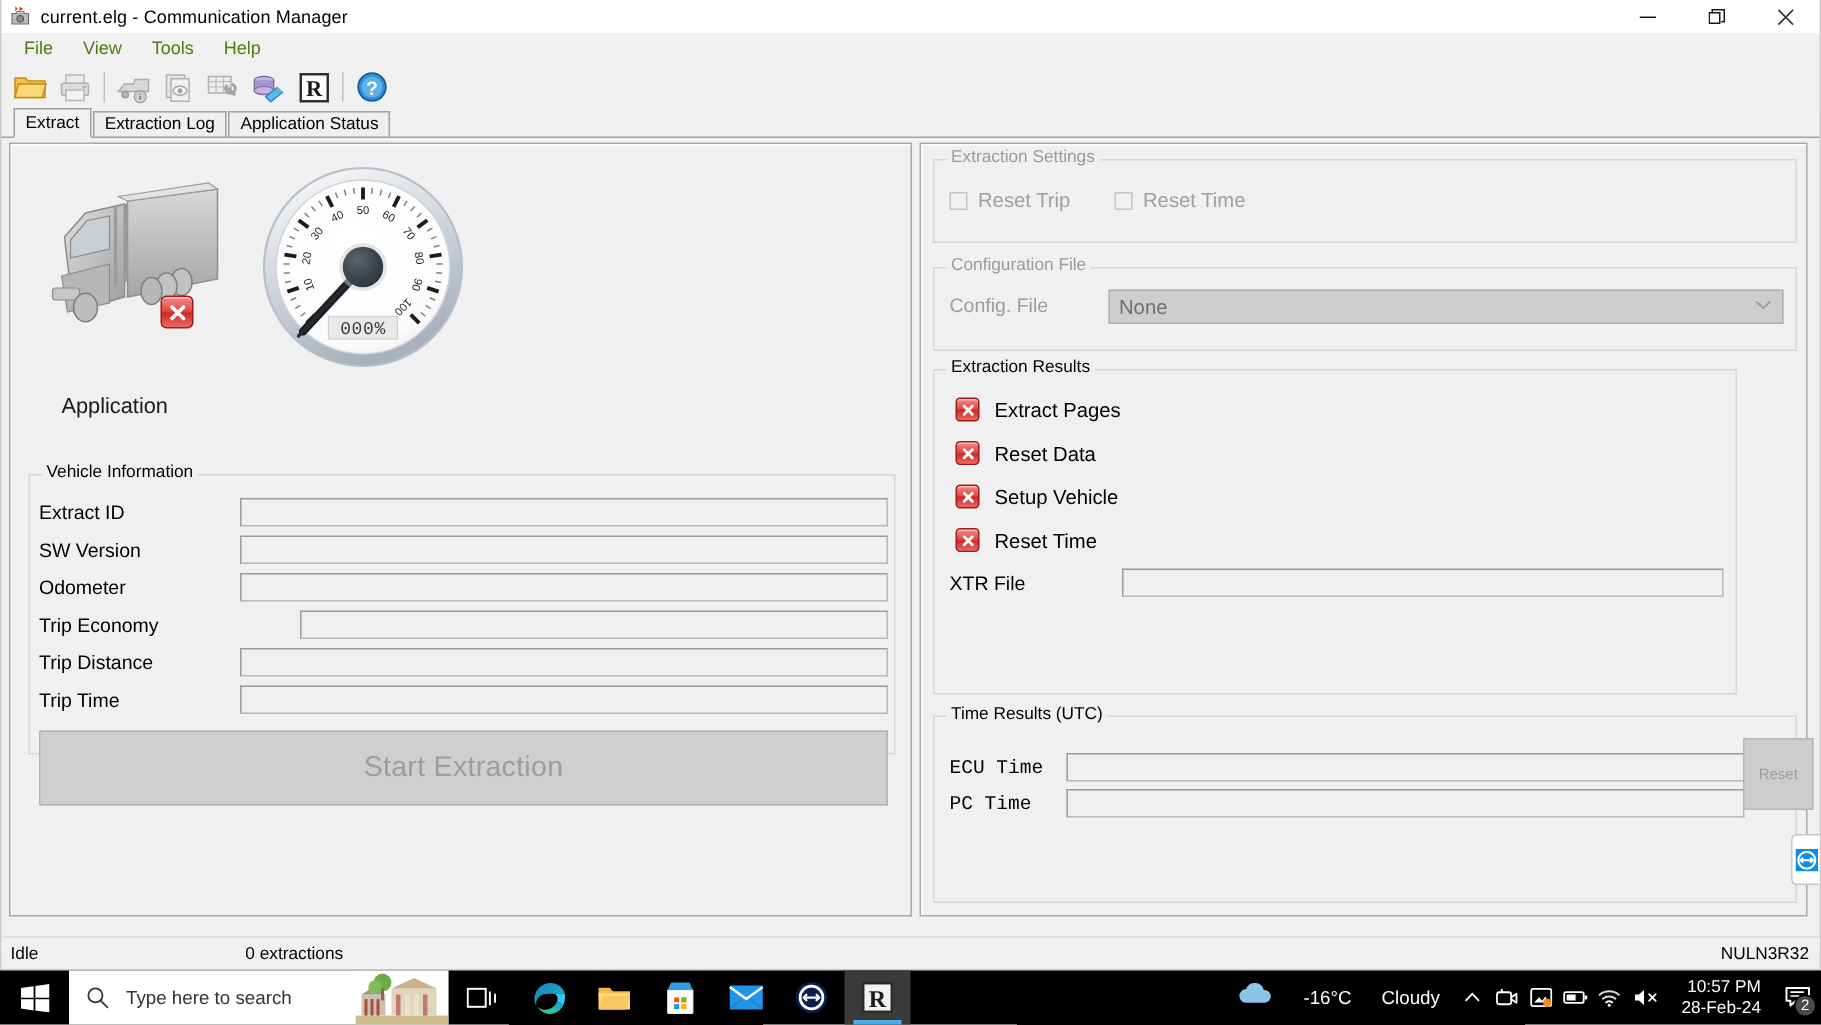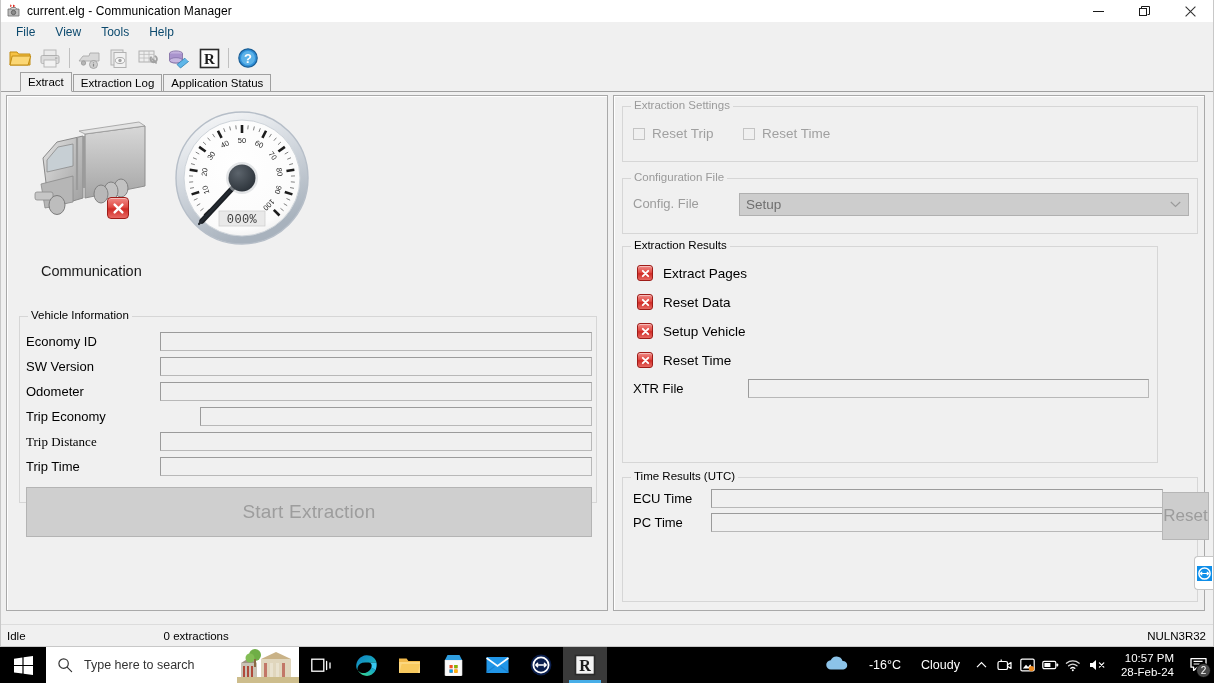--- a/index.html
+++ b/index.html
@@ -33,30 +33,30 @@
     display:flex; align-items:center; justify-content:center;
     color:#333;
   }
   #btn-min { right:92px; }
   #btn-max { right:46px; }
   #btn-close { right:0px; }
 
   
   #menubar { height:20px; display:flex; align-items:center; padding-left:6px; background:#f0f0f0; }
   .menu-item {
-    font-size:12px; color:#0c4a6e; padding:2px 9px; margin-right:2px; white-space:nowrap;
+    font-size:12px; color:#4d7c0f; padding:2px 9px; margin-right:2px; white-space:nowrap;
   }
 
   
   #toolbar { height:32px; display:flex; align-items:center; padding-left:5px; background:#f0f0f0; gap:2px;}
   .tbtn { width:28px; height:28px; display:flex; align-items:center; justify-content:center; position:relative;}
   .tsep { width:1px; height:20px; background:#c0c0c0; margin:0 3px; }
 
   
-  #tabstrip { height:18px; position:relative; padding-left:19px; display:flex; align-items:flex-end; }
+  #tabstrip { height:18px; position:relative; padding-left:8px; display:flex; align-items:flex-end; }
   .tab {
     font-size:11.5px; color:#000; padding:1px 7px 2px 7px;
     border:1px solid #a0a0a0; border-bottom:none;
     background:#efefef; margin-right:1px; position:relative; top:0;
     white-space:nowrap; line-height:14px;
   }
   .tab.active { background:#f0f0f0; border-bottom:1px solid #f0f0f0; z-index:3; padding-top:2px;}
   #tab-underline { position:absolute; left:0; right:0; bottom:0; height:1px; background:#a0a0a0; }
 
   
@@ -118,21 +118,21 @@
 
   
   #start-btn {
     background:#cfcfcf; border:1px solid #b4b4b4;
     display:flex; align-items:center; justify-content:center;
     font-size:19px; color:#9d9d9d; letter-spacing:.2px;
   }
   #reset-btn {
     background:#cdcdcd; border:1px solid #b6b6b6;
     display:flex; align-items:center; justify-content:center;
-    font-size:17px; color:#9c9c9c;
+    font-size:10px; color:#9c9c9c;
   }
 
   
   #statusbar {
     position:absolute; left:0; bottom:0; width:100%; height:22px;
     background:#f0f0f0; border-top:1px solid #dcdcdc;
     display:flex; align-items:center; font-size:11.5px; color:#000;
   }
   #status-idle { margin-left:6px; }
   #status-extractions { margin-left:138px; }
@@ -427,29 +427,29 @@
             <path d="M70 70 L27 116" stroke="#242a31" stroke-width="2.2" stroke-linecap="round"></path>
           </g>
           <circle cx="70" cy="70" r="16" fill="#c9cdd1" opacity=".5"></circle>
           <circle cx="70" cy="70" r="13.5" fill="url(#hub)"></circle>
 
           <rect x="47" y="103" width="46" height="15" fill="#e9e9e9" stroke="#cfcfcf" stroke-width=".8"></rect>
           <text id="gauge-readout" x="70" y="114.5" text-anchor="middle" font-family="Liberation Mono, monospace" font-size="12" letter-spacing="0.4" fill="#3b3b3b">000%</text>
         </svg>
       </div>
 
-      <div style="position:absolute; left:34px; top:167px; font-size:14.5px; color:#1a1a1a;">Communication</div>
+      <div style="position:absolute; left:34px; top:167px; font-size:14.5px; color:#1a1a1a;">Application</div>
 
       <div class="group" style="left:12px; top:220px; width:578px; height:187px;">
         <div class="group-title">Vehicle Information</div>
 
         <div style="position:absolute; left:6px; top:12px; width:566px;">
 
           <div style="display:flex; align-items:center; height:25px;">
-            <div class="fld-label" style="width:134px;">Economy ID</div>
+            <div class="fld-label" style="width:134px;">Extract ID</div>
             <div class="textbox" style="flex:1;">
               <span style="font-size:12px;padding-left:3px;display:block;line-height:17px;"></span>
             </div>
           </div>
           <div style="display:flex; align-items:center; height:25px;">
             <div class="fld-label" style="width:134px;">SW Version</div>
             <div class="textbox" style="flex:1;">
               <span style="font-size:12px;padding-left:3px;display:block;line-height:17px;"></span>
             </div>
           </div>
@@ -458,21 +458,21 @@
             <div class="textbox" style="flex:1;">
               <span style="font-size:12px;padding-left:3px;display:block;line-height:17px;"></span>
             </div>
           </div>
           <div style="display:flex; align-items:center; height:25px;gap:40px;">
             <div class="fld-label" style="width:134px;">Trip Economy</div>
             <div class="textbox" style="flex:1;">
               <span style="font-size:12px;padding-left:3px;display:block;line-height:17px;"></span>
             </div>
           </div>
-          <div style="display:flex; align-items:center; height:25px;font-family:Liberation Serif, serif;">
+          <div style="display:flex; align-items:center; height:25px;">
             <div class="fld-label" style="width:134px;">Trip Distance</div>
             <div class="textbox" style="flex:1;">
               <span style="font-size:12px;padding-left:3px;display:block;line-height:17px;"></span>
             </div>
           </div>
           <div style="display:flex; align-items:center; height:25px;">
             <div class="fld-label" style="width:134px;">Trip Time</div>
             <div class="textbox" style="flex:1;">
               <span style="font-size:12px;padding-left:3px;display:block;line-height:17px;"></span>
             </div>
@@ -498,21 +498,21 @@
           <div class="cb-label">Reset Time</div>
         </div>
       </div>
 
       <div class="group dim" style="left:8px; top:82px; width:576px; height:56px;">
         <div class="group-title">Configuration File</div>
 
         <div class="fld-label dim" style="position:absolute; left:10px; top:17px;">Config. File</div>
 
         <div class="combo" style="position:absolute; left:116px; top:14px; width:450px;">
-          <span>Setup</span>
+          <span>None</span>
           <span class="chev">
             <svg width="11" height="7" viewBox="0 0 11 7">
                 <path d="M0.8 1l4.7 4.4L10.2 1" fill="none" stroke="#9a9a9a" stroke-width="1.2"></path>
               </svg>
           </span>
         </div>
       </div>
 
       <div class="group" style="left:8px; top:150px; width:536px; height:217px;padding-left:40px;">
         <div class="group-title">Extraction Results</div>
@@ -557,21 +557,21 @@
           <div class="fld-label" style="width:115px;">XTR File</div>
           <div class="textbox" style="flex:1;">
             <span style="font-size:12px;padding-left:3px;display:block;line-height:17px;"></span>
           </div>
         </div>
       </div>
 
       <div class="group" style="left:8px; top:381px; width:576px; height:125px;">
         <div class="group-title">Time Results (UTC)</div>
 
-        <div style="position:absolute; left:10px; top:8px; width:530px;">
+        <div style="position:absolute; left:10px; top:21px; width:530px;font-family:Liberation Mono, monospace;">
           <div style="display:flex; align-items:center; height:24px;">
             <div class="fld-label" style="width:78px;">ECU Time</div>
             <div class="textbox" style="flex:1;">
               <span style="font-size:12px;padding-left:3px;display:block;line-height:17px;"></span>
             </div>
           </div>
           <div style="display:flex; align-items:center; height:24px;">
             <div class="fld-label" style="width:78px;">PC Time</div>
             <div class="textbox" style="flex:1;">
               <span style="font-size:12px;padding-left:3px;display:block;line-height:17px;"></span>

